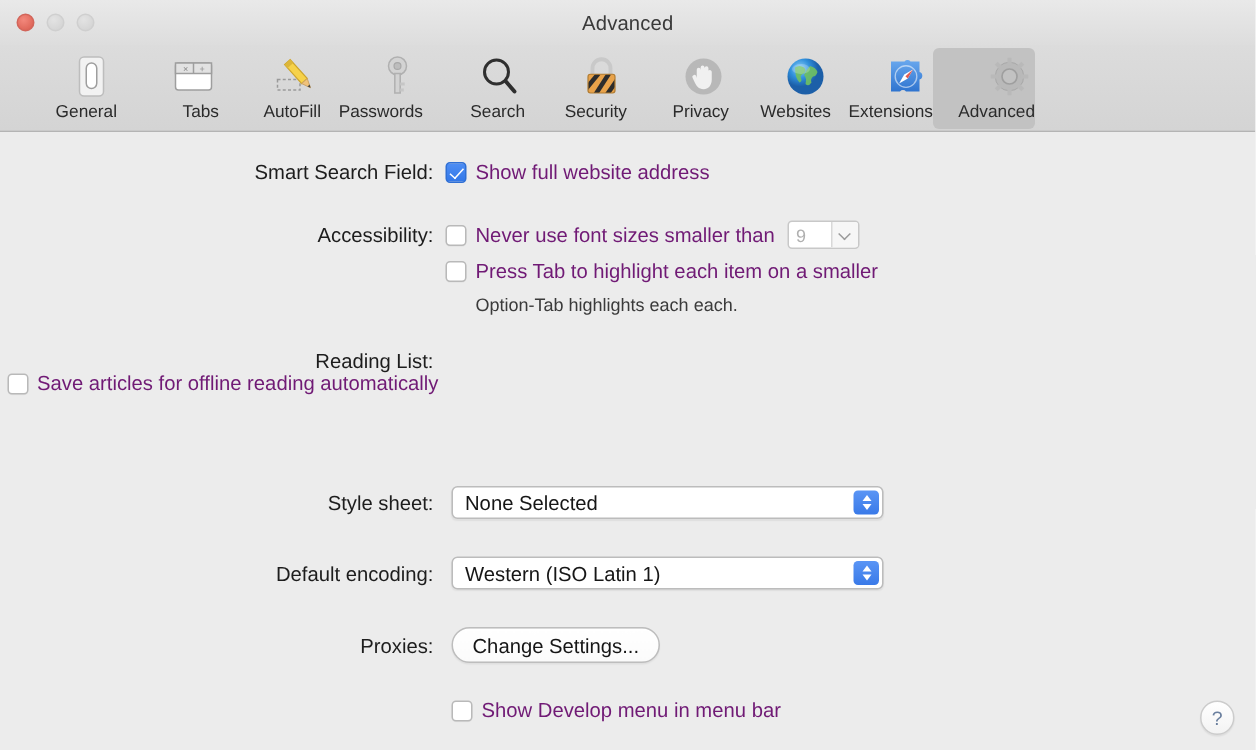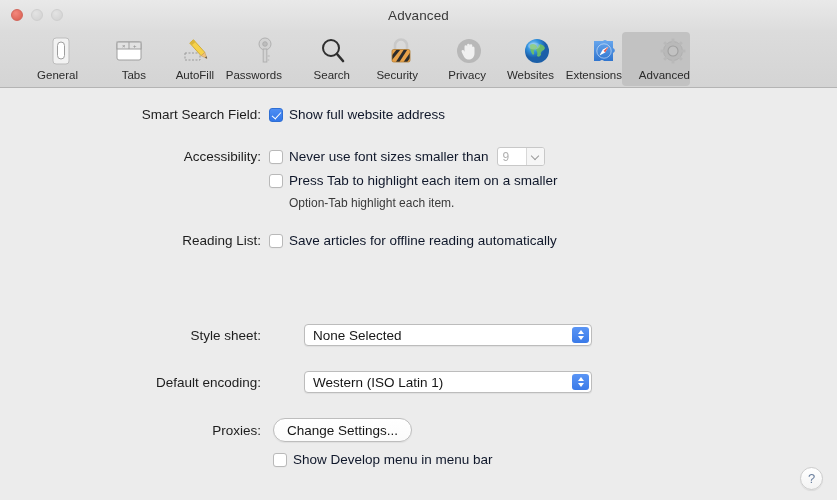--- a/index.html
+++ b/index.html
@@ -114,21 +114,21 @@
     background: #ececec;
   }
 
   .row {
     position: absolute;
     display: flex;
     align-items: center;
     left: 0;
   }
   .label {
-    width: 269px;
+    width: 297px;
     text-align: right;
     font-size: 13.5px;
     color: #1d1d1d;
     padding-right: 8px;
     box-sizing: border-box;
     white-space: nowrap;
   }
   .field {
     display: flex;
     align-items: center;
@@ -159,21 +159,21 @@
     left: 4px;
     top: 1px;
     width: 4px;
     height: 8px;
     border: solid #ffffff;
     border-width: 0 1.8px 1.8px 0;
     transform: rotate(42deg);
   }
   .cb-text {
     font-size: 13.5px;
-    color: #0f172a;
+    color: #701a75;
     white-space: nowrap;
   }
   .hint {
     font-size: 12px;
     color: #3a3a3a;
     white-space: nowrap;
   }
 
   
   .combo-small {
@@ -226,21 +226,20 @@
     position: relative;
     width: 288px;
     height: 22px;
     background: #ffffff;
     border: 1px solid #bcbcbc;
     border-radius: 4px;
     box-sizing: border-box;
     display: flex;
     align-items: center;
     box-shadow: 0 1px 1px rgba(0,0,0,0.06);
-    margin-left: 31px;
   }
   .popup .ptext {
     font-size: 13.5px;
     color: #161616;
     padding-left: 8px;
     white-space: nowrap;
     overflow: hidden;
   }
   .popup .pbtn {
     position: absolute;
@@ -497,25 +496,25 @@
       <div class="label"></div>
       <div class="field">
         <div class="cb off"></div>
         <div class="cb-text">Press Tab to highlight each item on a smaller</div>
       </div>
     </div>
 
     <div class="row" style="top:108px;">
       <div class="label"></div>
       <div class="field" style="padding-left:20px;">
-        <div class="hint">Option-Tab highlight each item.</div>
-      </div>
-    </div>
-
-    <div class="row" style="top:145px;">
+        <div class="hint">Option-Tab highlights each each.</div>
+      </div>
+    </div>
+
+    <div class="row" style="top:145px;flex-direction:column;">
       <div class="label">Reading List:</div>
       <div class="field">
         <div class="cb off"></div>
         <div class="cb-text">Save articles for offline reading automatically</div>
       </div>
     </div>
 
 
     <div class="row" style="top:236px;">
       <div class="label">Style sheet:</div>
@@ -543,21 +542,21 @@
       </div>
     </div>
 
     <div class="row" style="top:330px;">
       <div class="label">Proxies:</div>
       <div class="field" style="padding-left:4px;">
         <div class="pushbtn">Change Settings...</div>
       </div>
     </div>
 
-    <div class="row" style="top:364px;align-items:flex-end;">
+    <div class="row" style="top:378px;align-items:flex-end;">
       <div class="label"></div>
       <div class="field" style="padding-left:4px;">
         <div class="cb off"></div>
         <div class="cb-text">Show Develop menu in menu bar</div>
       </div>
     </div>
 
     <div class="help">?</div>
 
   </div>

